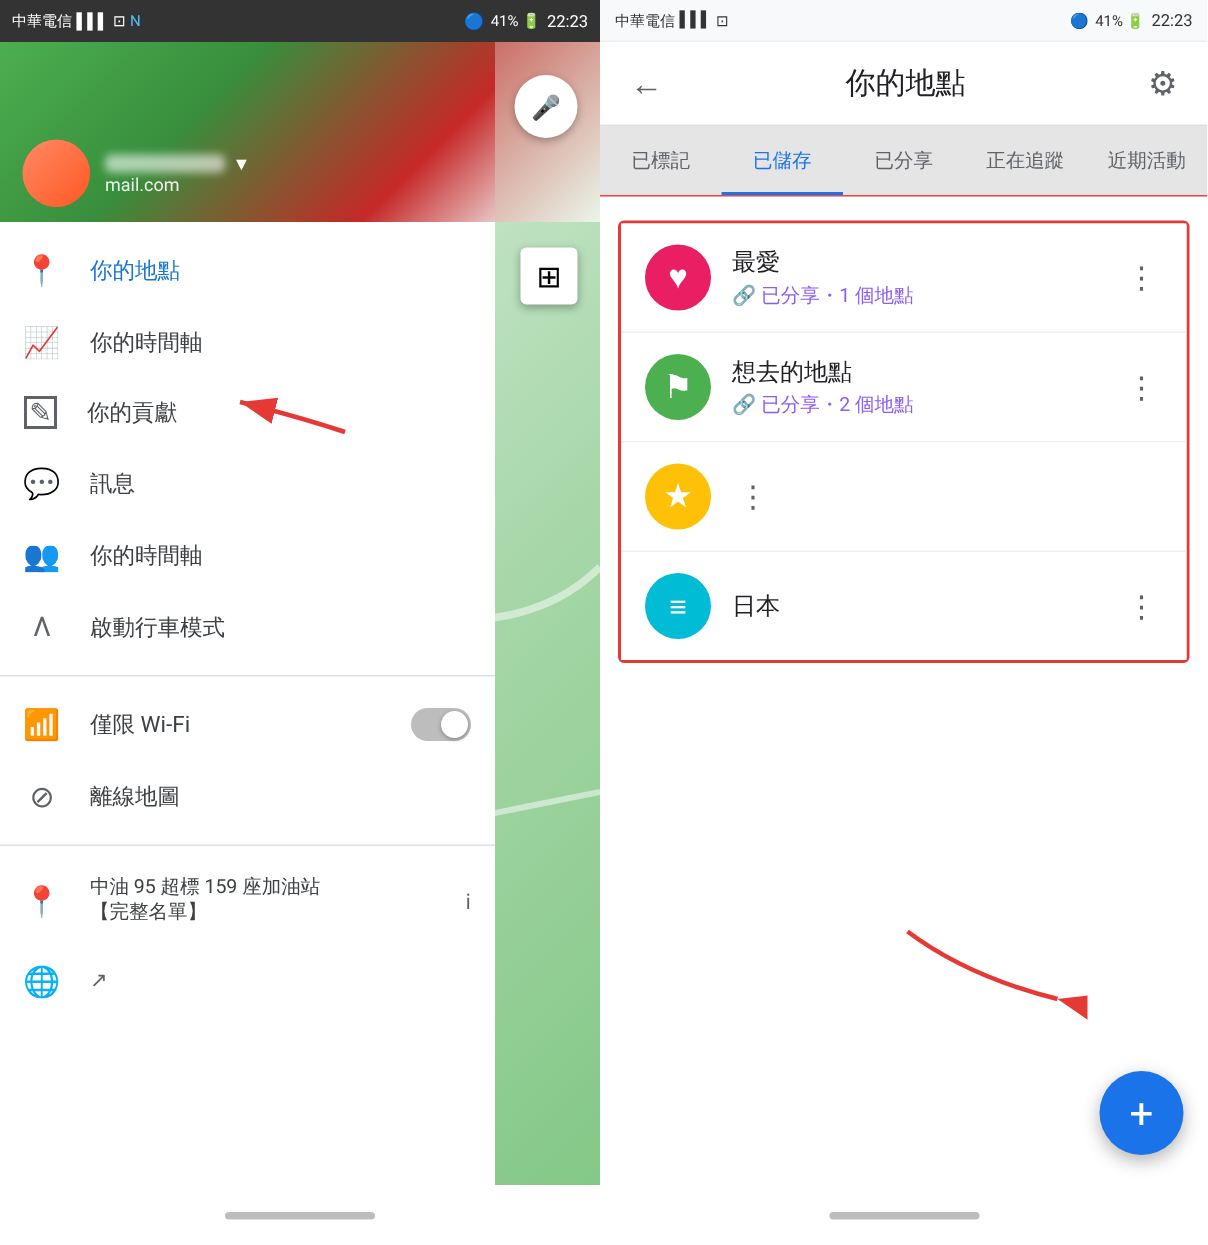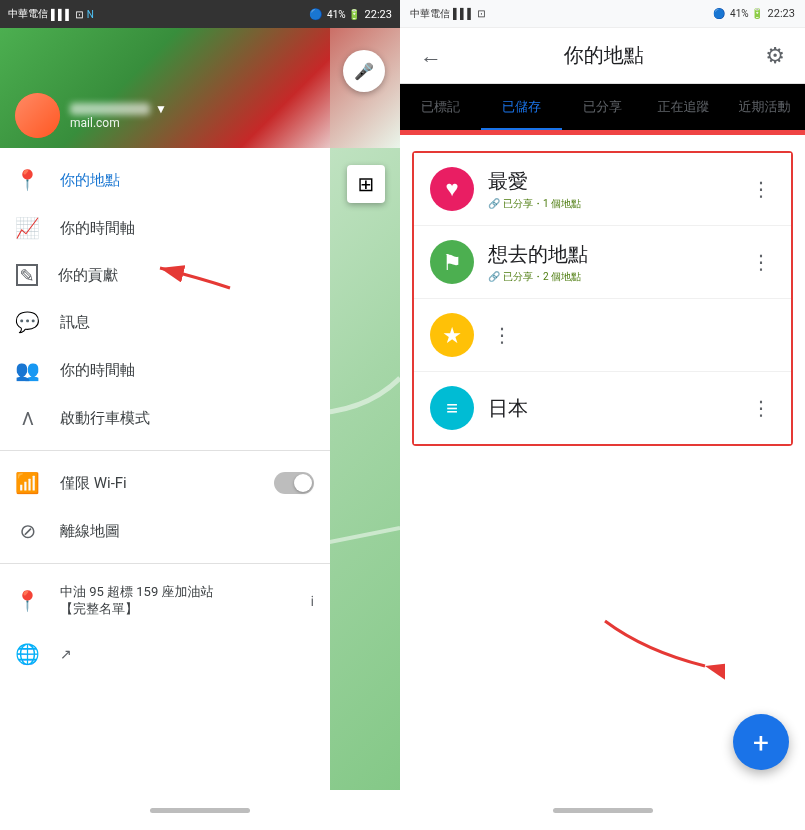--- a/index.html
+++ b/index.html
@@ -327,22 +327,22 @@
 
     .settings-btn {
       font-size: 22px;
       color: #5f6368;
       cursor: pointer;
       padding: 4px;
     }
 
     .tabs-bar {
       display: flex;
-      border-bottom: 5px solid #ef4444;
-      background: #000000;
+      border-bottom: 1px solid #ef4444;
+      background: #e5e5e5;
       font-family: Liberation Mono, monospace;
     }
 
     .tab-item {
       flex: 1;
       padding: 14px 4px;
       text-align: center;
       font-size: 13px;
       color: #5f6368;
       cursor: pointer;
@@ -406,28 +406,28 @@
     .list-icon-circle.pink { background: #e91e63; }
     .list-icon-circle.green { background: #4CAF50; }
     .list-icon-circle.gold { background: #FFC107; }
     .list-icon-circle.teal { background: #00BCD4; }
 
     .list-item-text {
       flex: 1;
     }
 
     .list-item-title {
-      font-size: 20px;
+      font-size: 16px;
       color: #202124;
       font-weight: 400;
     }
 
     .list-item-sub {
-      font-size: 10px;
-      color: #4d7c0f;
+      font-size: 13px;
+      color: #8b5cf6;
       margin-top: 2px;
     }
 
     .more-btn {
       font-size: 20px;
       color: #5f6368;
       cursor: pointer;
       padding: 4px;
     }
 

